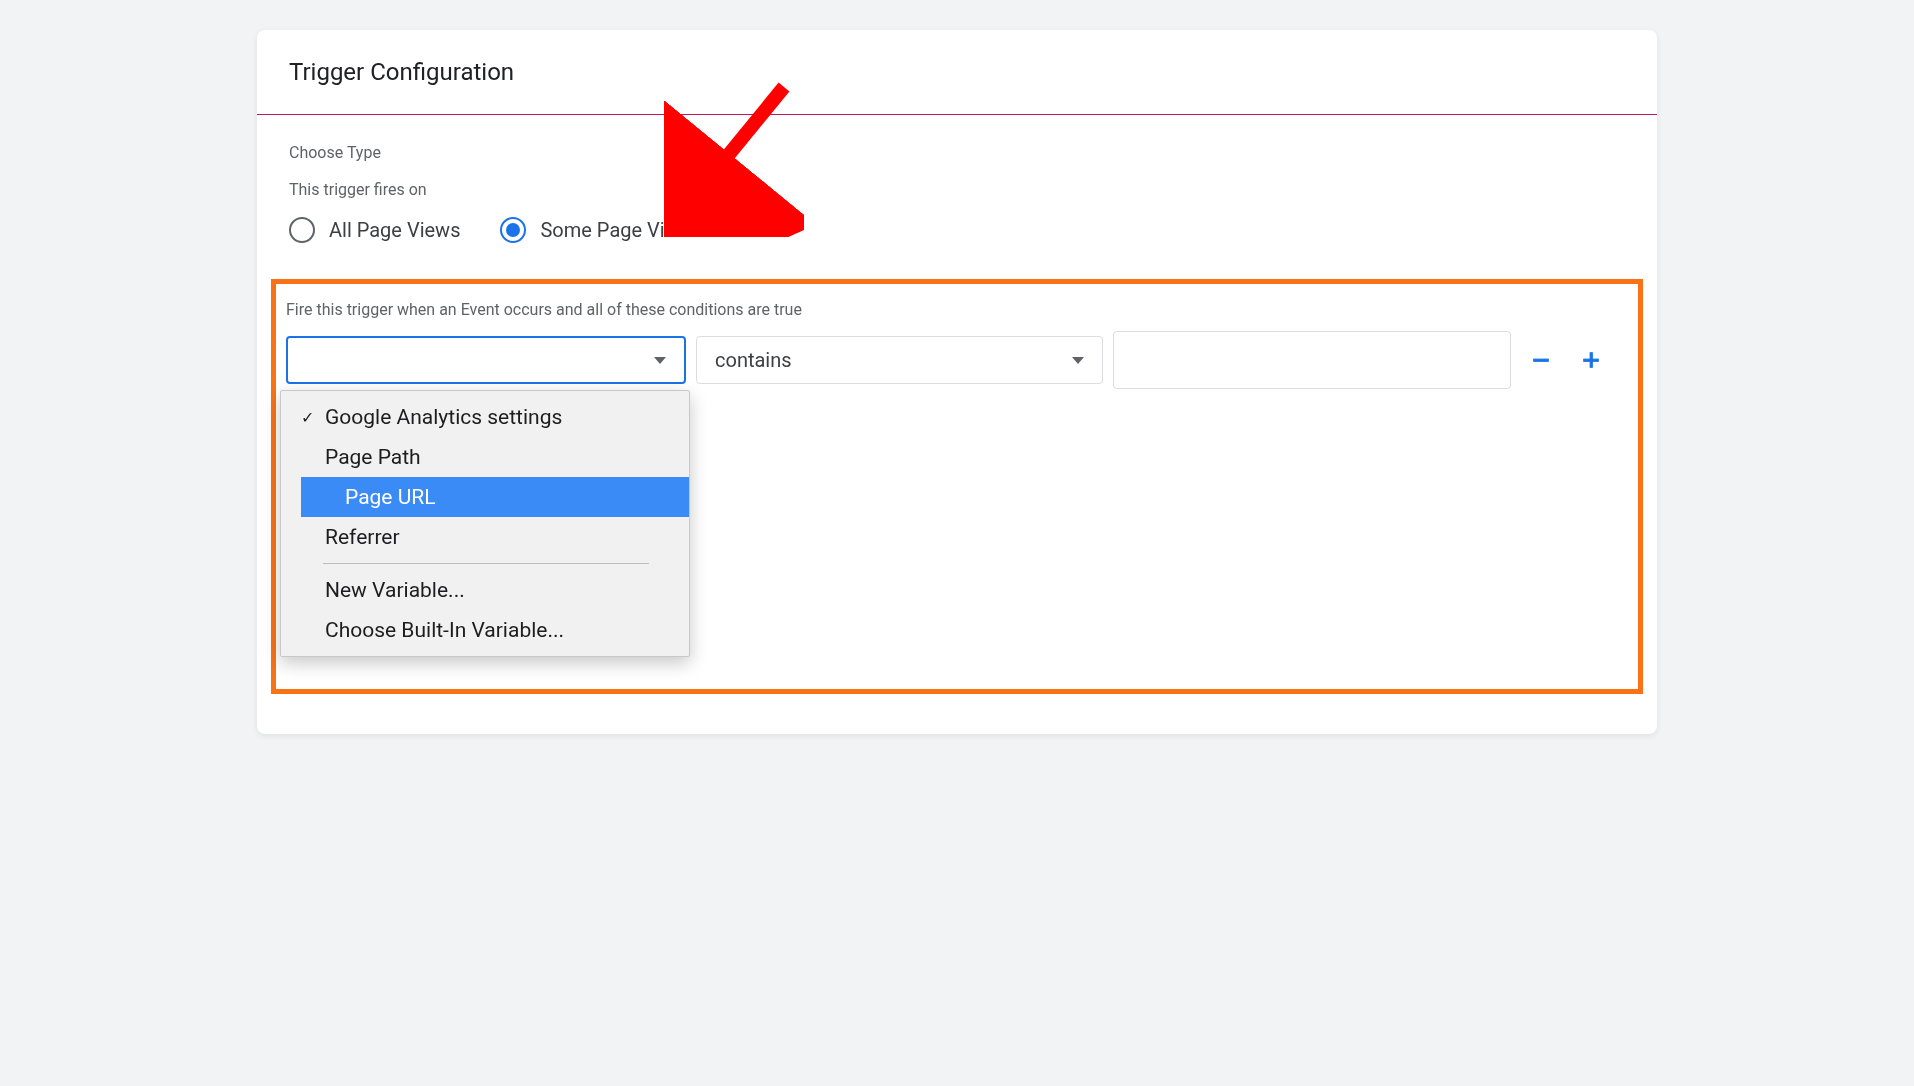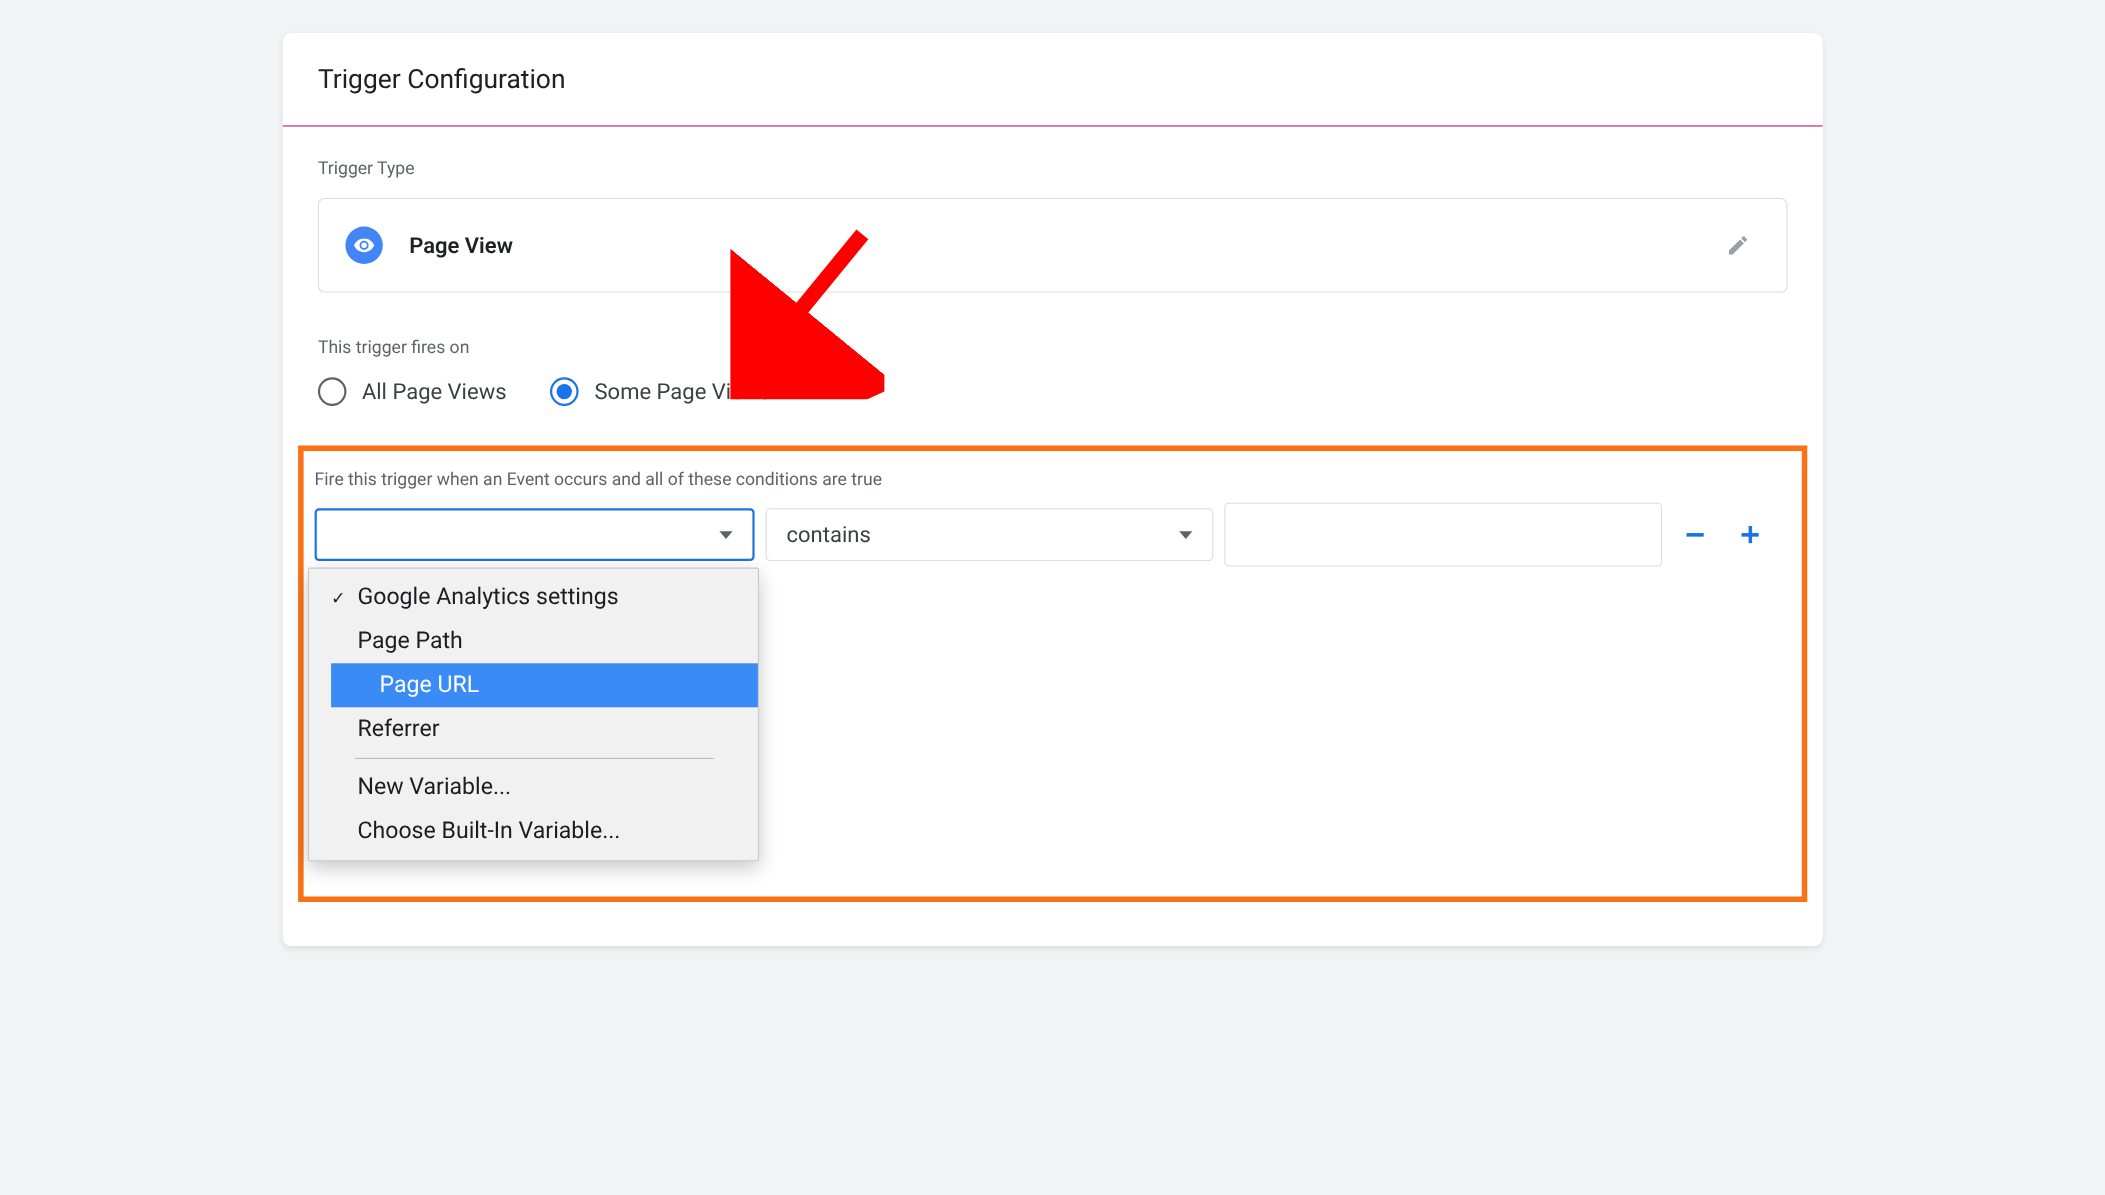--- a/index.html
+++ b/index.html
@@ -217,37 +217,22 @@
 </style>
 </head>
 <body>
 
 <div class="card">
   <div class="card-header">
     <h1 class="card-title">Trigger Configuration</h1>
   </div>
   <div class="card-body">
 
-    <div class="section-label">Trigger Type</div>
-
-    <div class="trigger-type-box">
-      <div class="trigger-type-left">
-        <span class="eye-circle">
-          <svg class="eye-svg" viewBox="0 0 24 24">
-              <path d="M12 4.5C7 4.5 2.73 7.61 1 12c1.73 4.39 6 7.5 11 7.5s9.27-3.11 11-7.5c-1.73-4.39-6-7.5-11-7.5zM12 17a5 5 0 110-10 5 5 0 010 10zm0-8a3 3 0 100 6 3 3 0 000-6z"></path>
-            </svg>
-        </span>
-        <span class="trigger-type-name">Page View</span>
-      </div>
-      <button class="pencil-btn">
-        <svg class="pencil-svg" viewBox="0 0 24 24">
-            <path d="M3 17.25V21h3.75L17.81 9.94l-3.75-3.75L3 17.25zM20.71 7.04a1 1 0 000-1.41l-2.34-2.34a1 1 0 00-1.41 0l-1.83 1.83 3.75 3.75 1.83-1.83z"></path>
-          </svg>
-      </button>
-    </div>
+    <div class="section-label">Choose Type</div>
+
 
     <div class="section-label">This trigger fires on</div>
 
     <div class="radio-row">
       <div class="radio-item">
         <span class="radio-outer radio-unchecked"></span>
         <span class="radio-label">All Page Views</span>
       </div>
       <div class="radio-item">
         <span class="radio-outer radio-checked">

